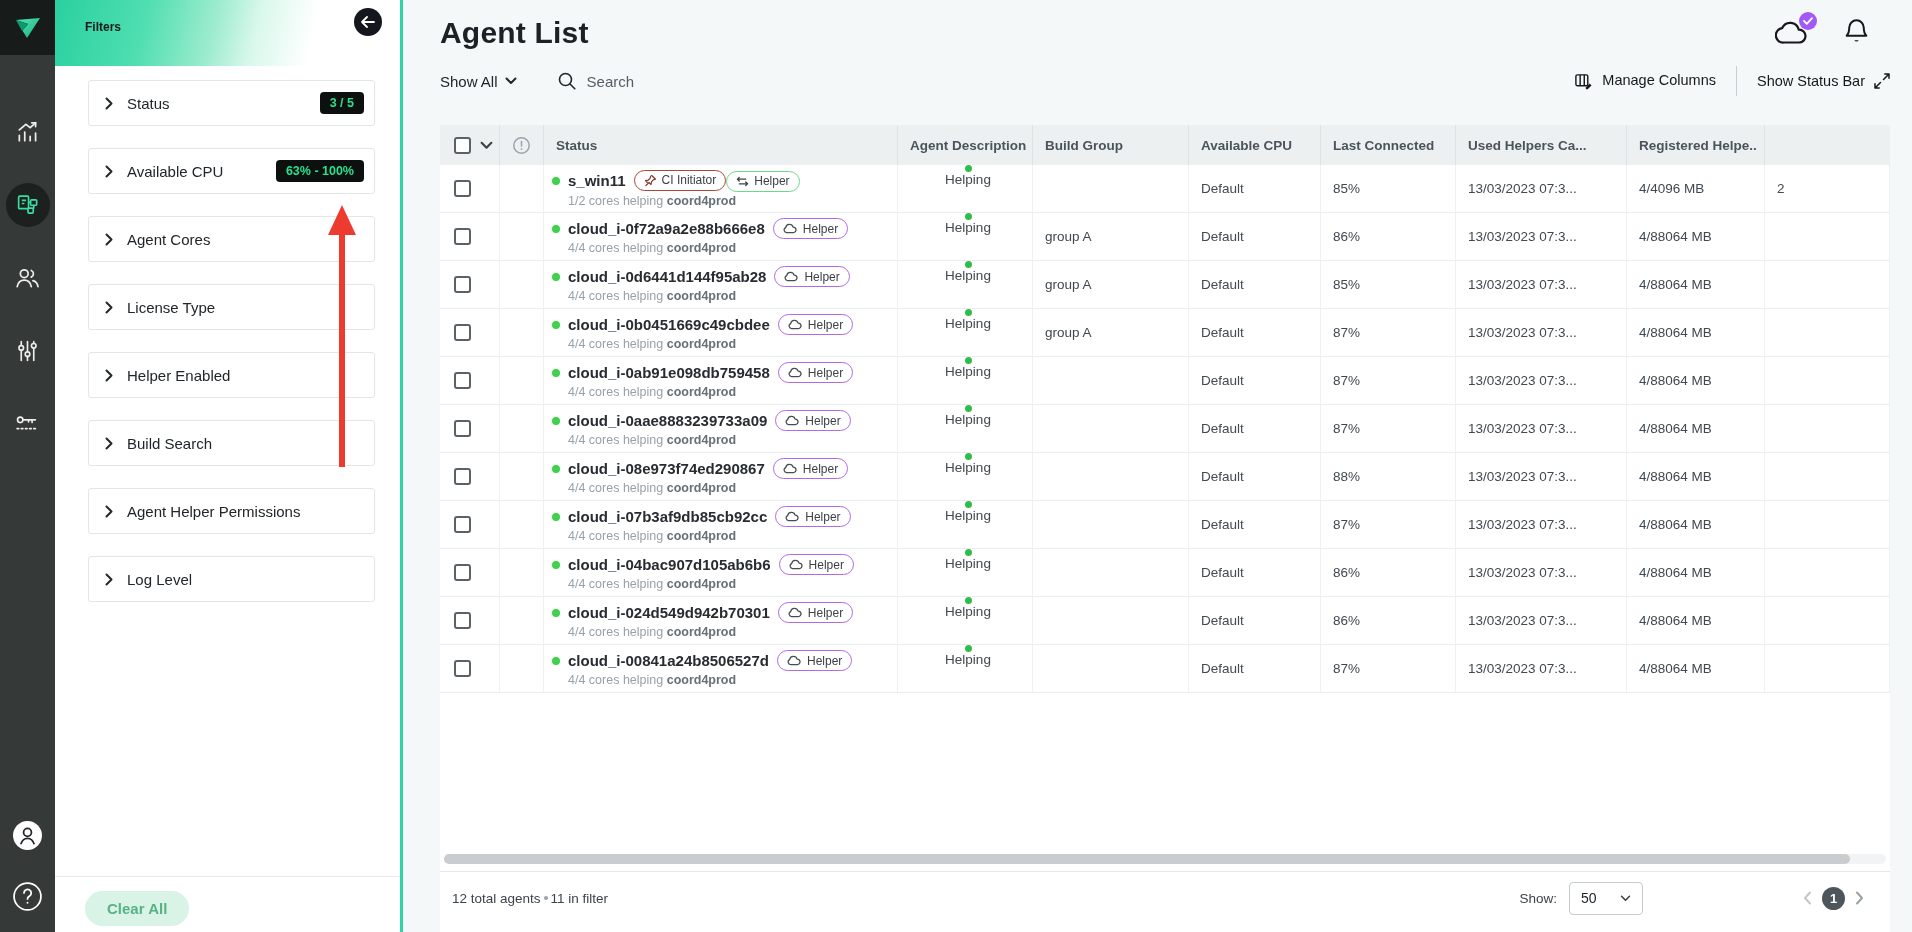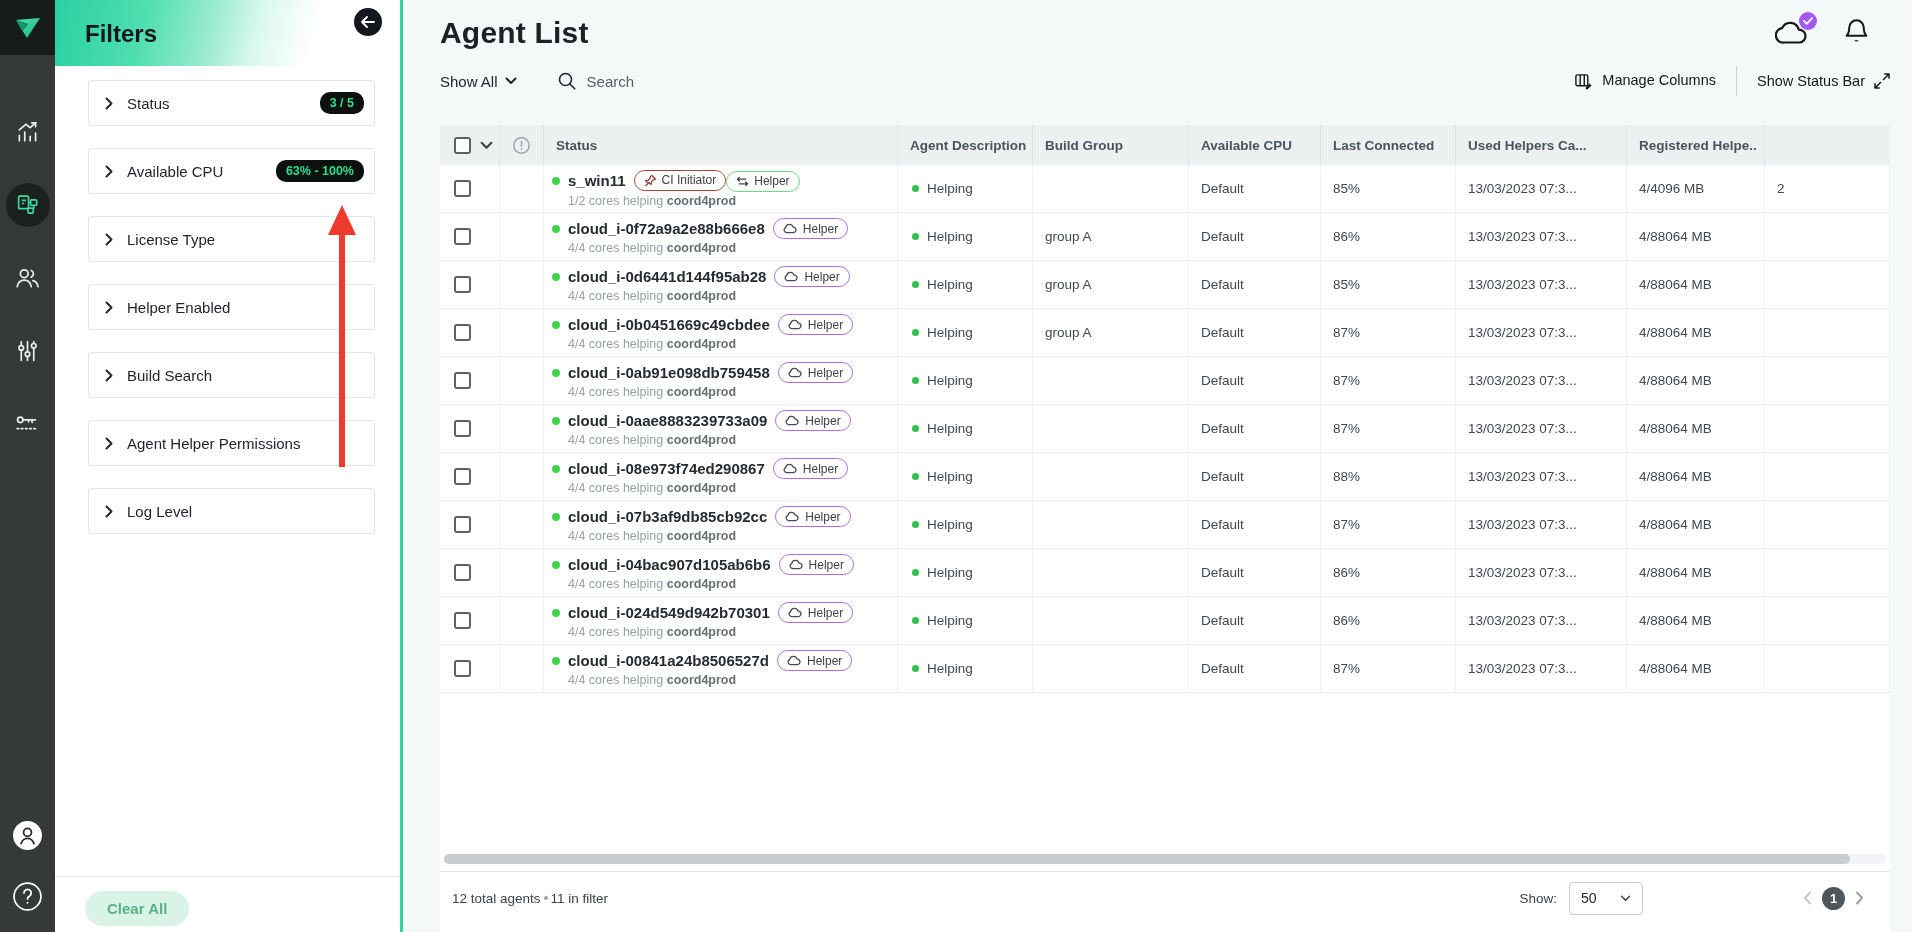--- a/index.html
+++ b/index.html
@@ -13,26 +13,26 @@
   .rail-nav { display:flex; flex-direction:column; align-items:center; padding-top:40px; }
   .rail-item { width:55px; height:73px; display:flex; align-items:center; justify-content:center; cursor:pointer; }
   .rail-item svg { display:block; }
   .active-pill { width:44px; height:44px; border-radius:50%; background:#1c201e; display:flex; align-items:center; justify-content:center; }
   .rail-bottom { margin-top:auto; display:flex; flex-direction:column; align-items:center; gap:26px; padding-bottom:16px; }
 
   
   .filters { width:345px; background:#ffffff; position:relative; flex-shrink:0; display:flex; flex-direction:column; }
   .filters-header { height:66px; position:relative;
     background:linear-gradient(103deg,#2ad0a0 0%,#4fdeb0 26%,#9eeccf 46%,#d9f8ec 58%,#ffffff 74%,#ffffff 100%); }
-  .filters-title { position:absolute; left:30px; top:20px; font-size:24px; font-weight:700; color:#14181c; }
+  .filters-title { position:absolute; left:30px; top:20px; font-size:12px; font-weight:700; color:#14181c; }
   .collapse-btn { position:absolute; right:18px; top:8px; width:28px; height:28px; border-radius:50%; background:#14181e; border:none; display:flex; align-items:center; justify-content:center; cursor:pointer; }
   .filter-list { padding:14px 0 0 33px; }
   .fcard { width:287px; height:46px; background:#fff; border:1px solid #e2e6e8; border-radius:3px; margin-bottom:22px; display:flex; align-items:center; padding:0 10px 0 16px; cursor:pointer; }
   .fcard .flabel { margin-left:14px; font-size:15px; color:#20262a; }
-  .fbadge { margin-left:auto; background:#0c100e; color:#2be08c; font-size:12.5px; font-weight:700; border-radius:10px; padding:4px 10px; white-space:nowrap; }
+  .fbadge { margin-left:auto; background:#0c100e; color:#2be08c; font-size:12.5px; font-weight:700; border-radius:4px; padding:4px 10px; white-space:nowrap; }
   .filters-footer { margin-top:auto; border-top:1px solid #e6eaec; padding:14px 0 0 30px; height:56px; }
   .clear-btn { background:#d9f3e6; color:#56b285; border:none; font-size:15px; font-weight:600; font-family:inherit; border-radius:18px; padding:9px 22px; cursor:pointer; }
   .red-arrow { position:absolute; left:265px; top:203px; pointer-events:none; z-index:5; }
   .green-line { width:3px; background:#2fd6a2; flex-shrink:0; }
 
   
   .main { flex:1; position:relative; background:#f5f8f9;margin-left:12px; }
   .main-header { display:flex; align-items:center; padding:16px 42px 0 25px; }
   .page-title { font-size:30px; font-weight:800; color:#1d2125; letter-spacing:.2px; }
   .top-icons { margin-left:auto; display:flex; align-items:center; gap:30px; }
@@ -60,21 +60,21 @@
   .name-line { display:flex; align-items:center; gap:8px; }
   .gdot { width:8px; height:8px; border-radius:50%; background:#3ed24a; flex-shrink:0; }
   .agent-name { font-size:15px; font-weight:700; color:#262c31; cursor:pointer;text-align:right; }
   .badge { display:inline-flex; align-items:center; gap:5px; height:21px; border-radius:11px; padding:0 9px; font-size:12px; color:#3c4247; background:#fff; }
   .b-ci { border:1.5px solid #a8473a; }
   .b-swap { border:1.5px solid #6cd98a; }
   .b-cloud { border:1.5px solid #b06ae8; }
   .bic { display:flex; align-items:center; }
   .sub-line { margin-left:16px; font-size:12.5px; color:#98a1a8; }
   .sub-line .coord { color:#666f77; font-weight:600; }
-  .td-status { gap:8px; padding-left:14px; }
+  .td-status { padding-left:14px;flex-direction:column; }
   .sdot { width:7px; height:7px; border-radius:50%; background:#2fbf4f; flex-shrink:0; }
   .tbody-fill { flex:1; }
   .hscroll { height:10px; margin:0 4px 7px 4px; border-radius:5px; background:#f1f3f4; position:relative; }
   .hthumb { position:absolute; left:0; top:0; height:10px; width:97.5%; border-radius:5px; background:#c9cdd0; cursor:pointer; }
   .tfoot { border-top:1px solid #e4e8ea; height:61px; display:flex; align-items:center; padding:0 26px 8px 12px; }
   .foot-left { display:flex; align-items:center; gap:3px; font-size:13.5px; color:#3a444c; }
   .foot-dot { width:4px; height:4px; border-radius:50%; background:#9aa1a7; }
   .foot-right { margin-left:auto; display:flex; align-items:center; }
   .show-label { font-size:13.5px; color:#3a444c; margin-right:12px; }
   .size-select { width:74px; height:33px; border:1px solid #c6cbcf; border-radius:4px; background:#fff; display:flex; align-items:center; justify-content:space-between; padding:0 11px; font-size:14px; color:#20262a; cursor:pointer; }
@@ -181,20 +181,28 @@
           <span class="fbadge">3 / 5</span>
         </div>
         <div class="fcard">
           <span class="fchev" style="display:flex;">
             <svg width="8" height="13" viewBox="0 0 8 13" fill="none" stroke="#22282c" stroke-width="2" stroke-linecap="round" stroke-linejoin="round">
               <path d="M1.5 1.5L6.5 6.5L1.5 11.5"></path>
             </svg>
           </span>
           <span class="flabel">Available CPU</span>
           <span class="fbadge">63% - 100%</span>
+        </div>
+        <div class="fcard">
+          <span class="fchev" style="display:flex;">
+            <svg width="8" height="13" viewBox="0 0 8 13" fill="none" stroke="#22282c" stroke-width="2" stroke-linecap="round" stroke-linejoin="round">
+              <path d="M1.5 1.5L6.5 6.5L1.5 11.5"></path>
+            </svg>
+          </span>
+          <span class="flabel">Agent Cores</span>
         </div>
         <div class="fcard">
           <span class="fchev" style="display:flex;">
             <svg width="8" height="13" viewBox="0 0 8 13" fill="none" stroke="#22282c" stroke-width="2" stroke-linecap="round" stroke-linejoin="round">
               <path d="M1.5 1.5L6.5 6.5L1.5 11.5"></path>
             </svg>
           </span>
           <span class="flabel">License Type</span>
         </div>
         <div class="fcard">

